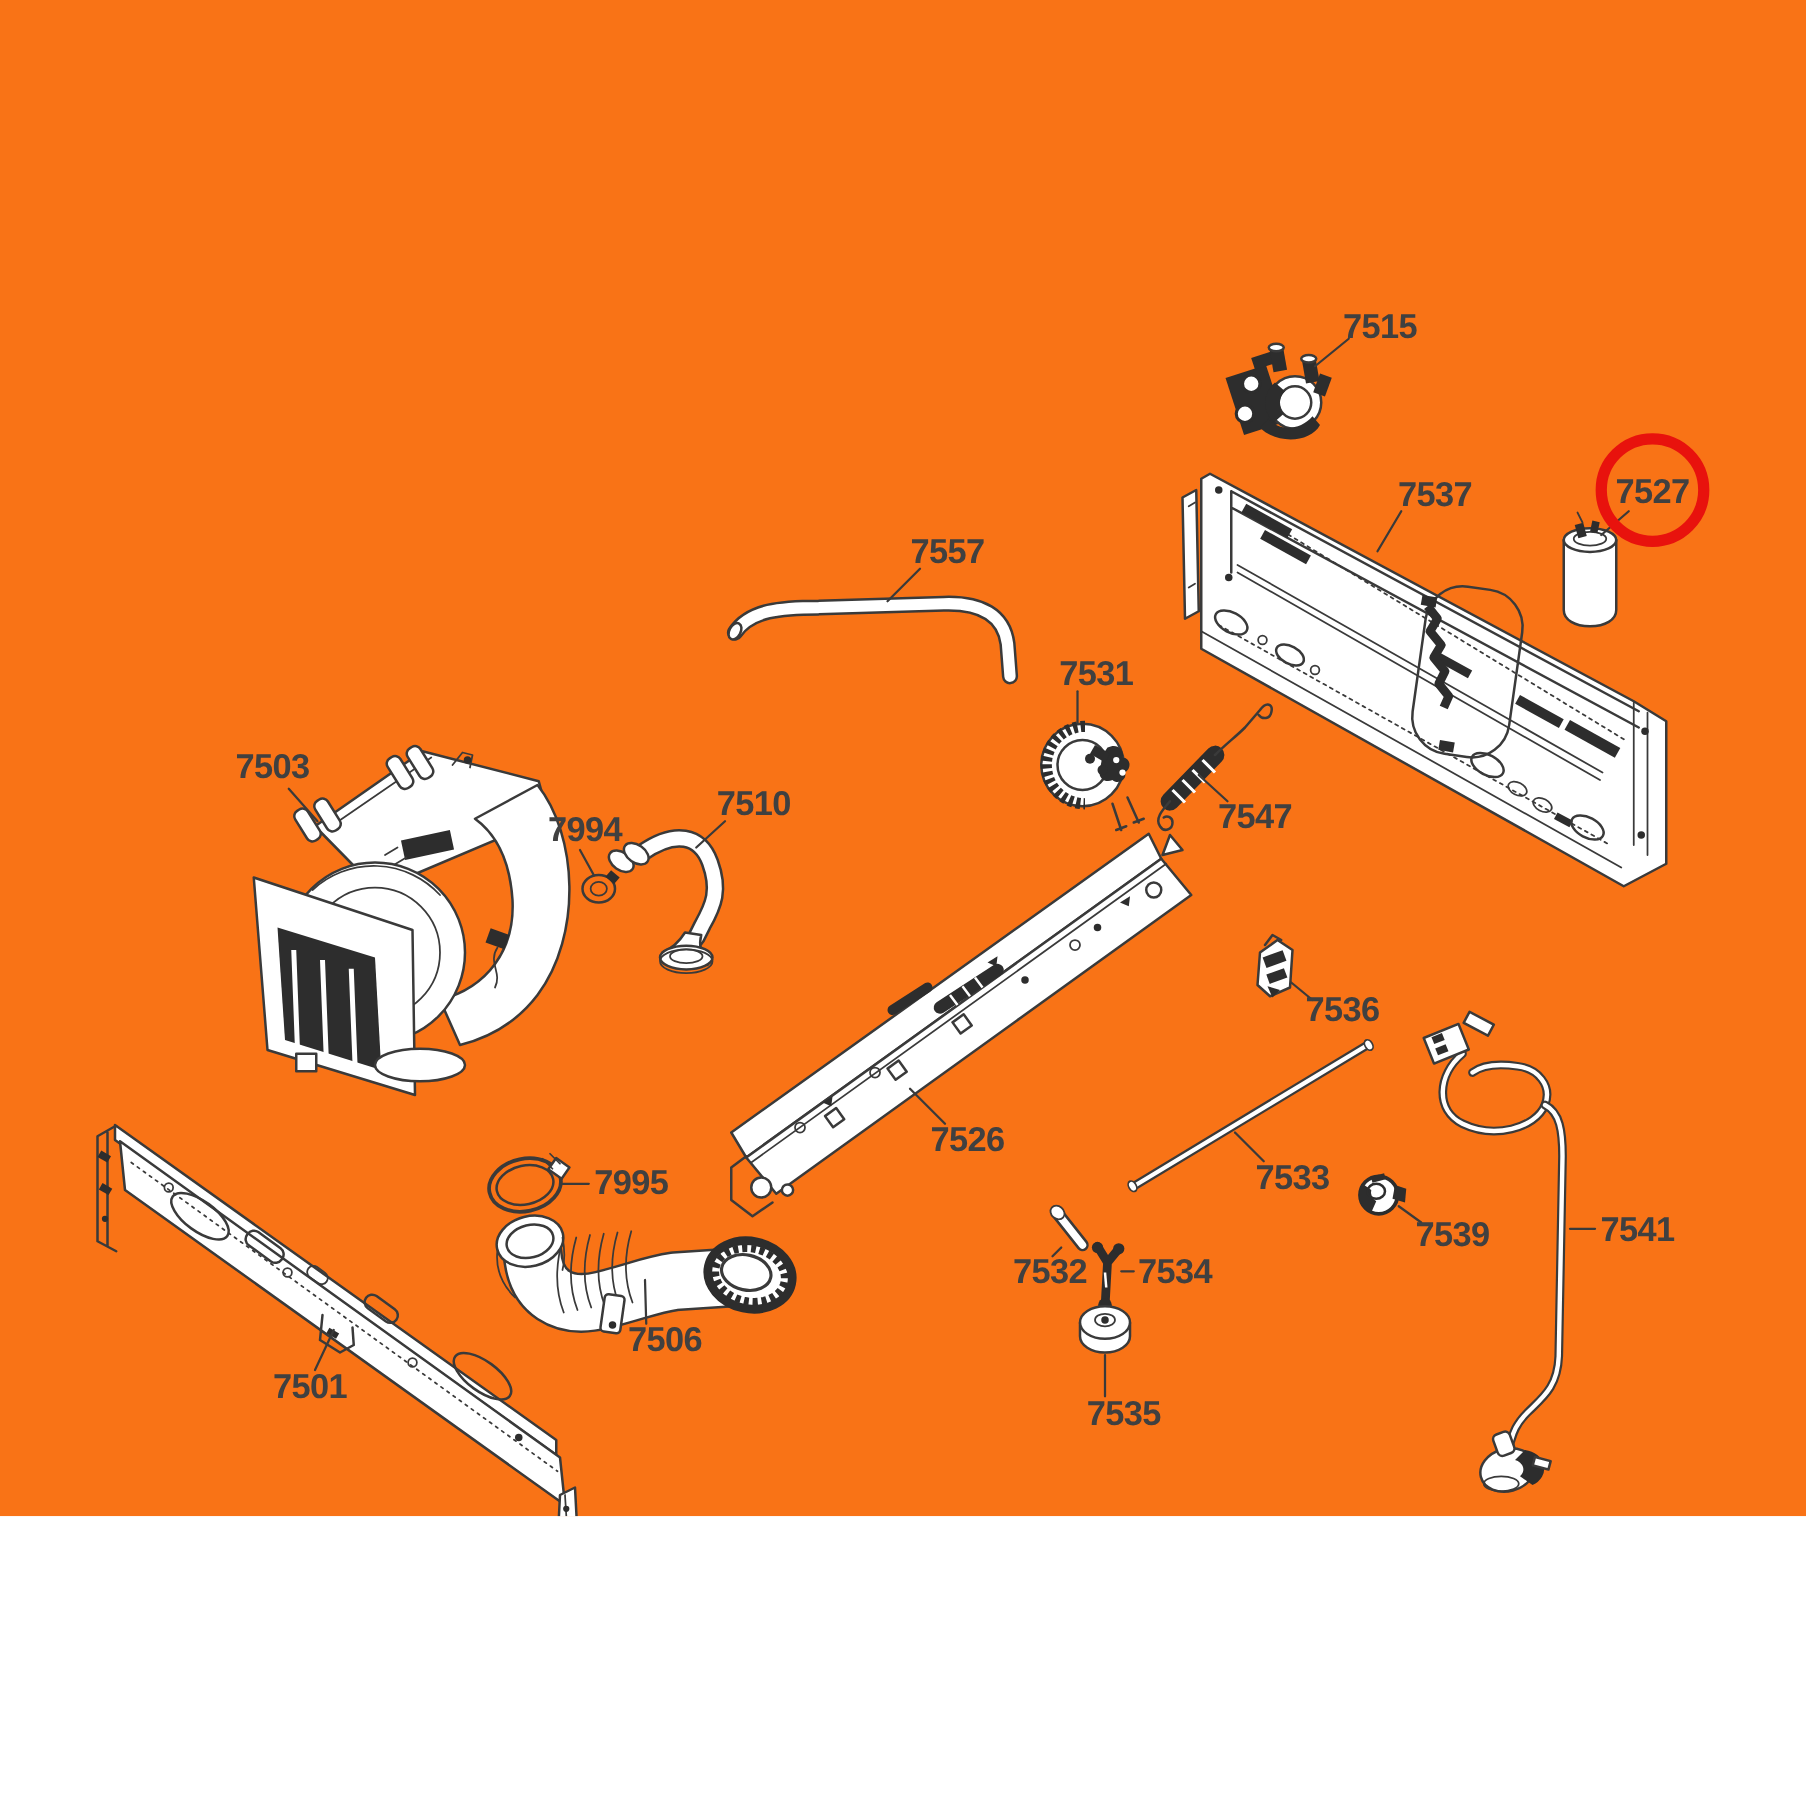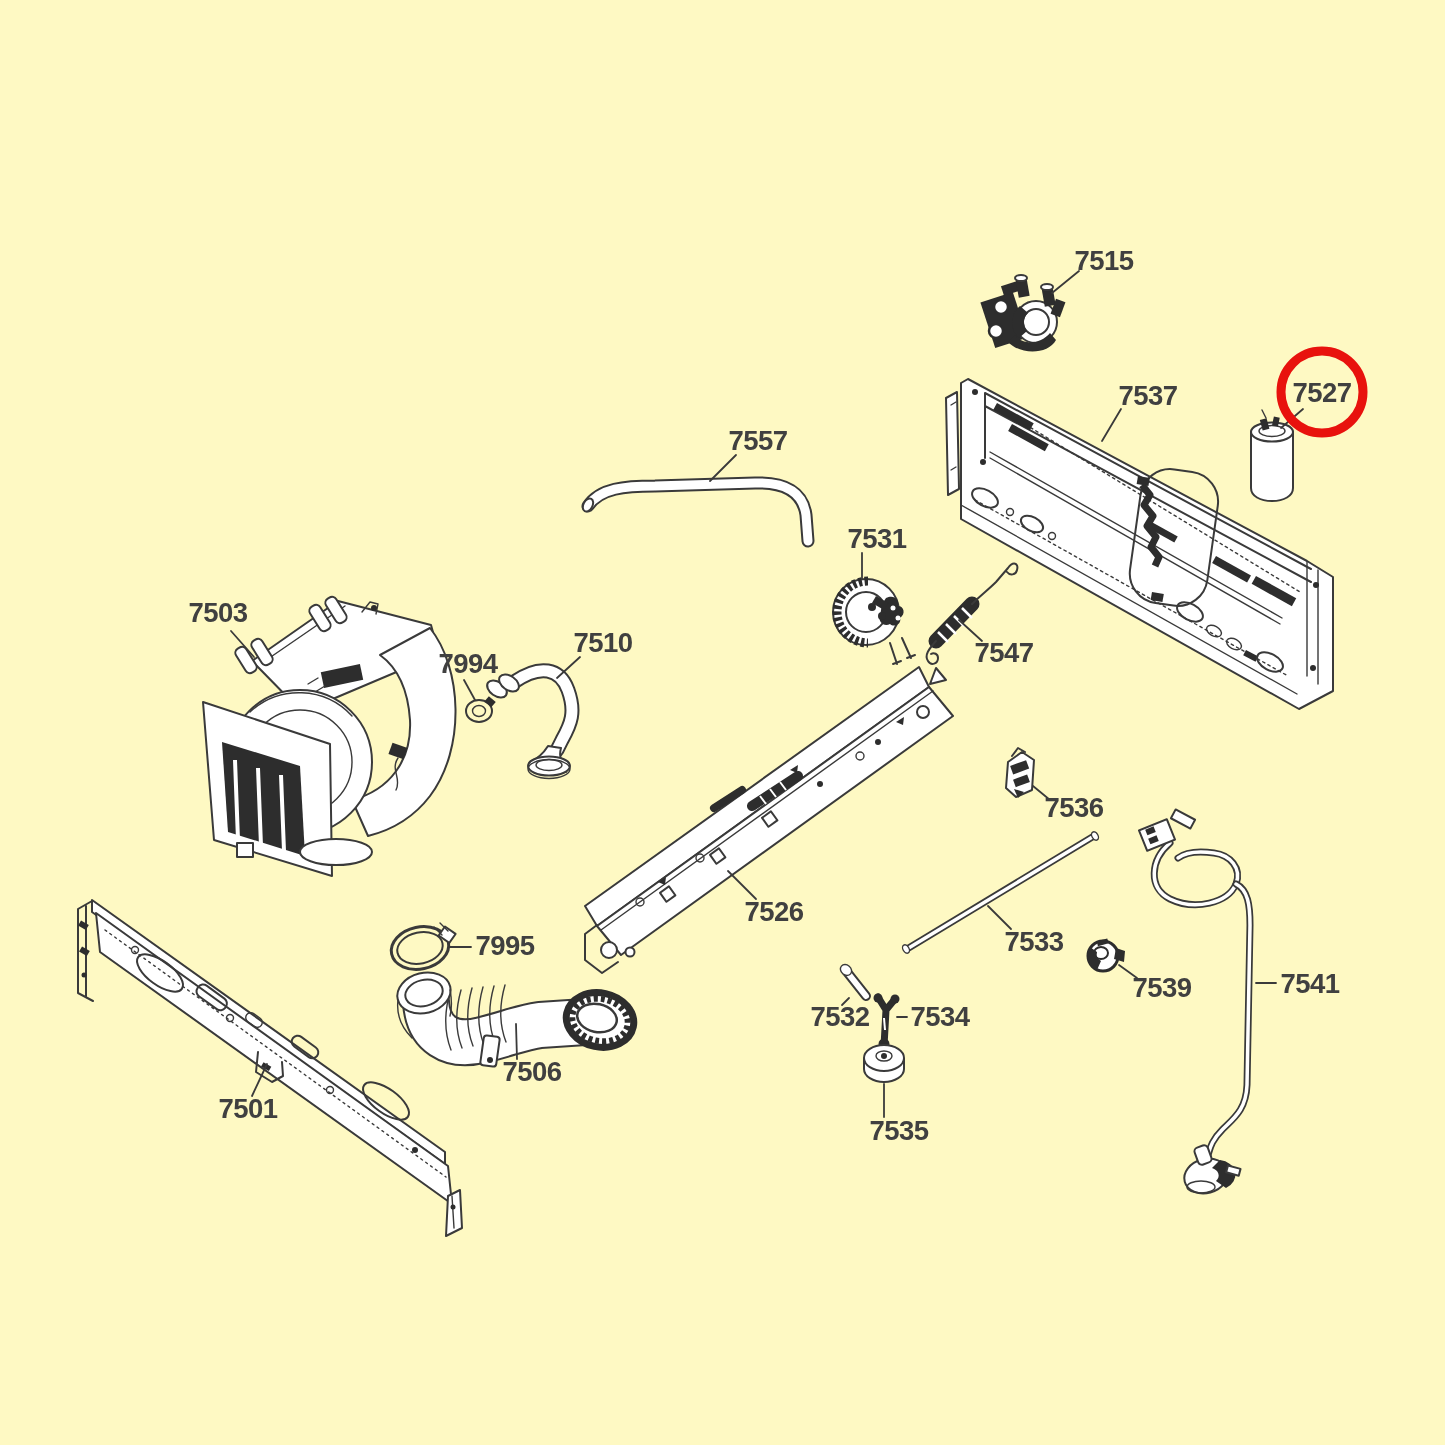--- a/index.html
+++ b/index.html
@@ -1,16 +1,16 @@
 <!DOCTYPE html>
 <html><head>
 <meta charset="utf-8">
 <style>
   html,body{margin:0;padding:0;background:#ffffff;}
-  .stage{width:1445px;height:1445px;position:relative;background:#fef9c3;overflow:hidden;}
+  .stage{width:1445px;height:1213px;position:relative;background:#f97316;overflow:hidden;}
   svg{display:block;}
   .ln{fill:none;stroke:#3a3a3a;stroke-width:2;stroke-linecap:round;stroke-linejoin:round;}
   .lnW{fill:#ffffff;stroke:#3a3a3a;stroke-width:2;stroke-linejoin:round;}
   .thin{stroke-width:1.4;}
   .dk{fill:#2d2d2d;stroke:none;}
   .tubeO{fill:none;stroke:#3a3a3a;stroke-linecap:round;stroke-linejoin:round;}
   .tubeI{fill:none;stroke:#ffffff;stroke-linecap:round;stroke-linejoin:round;}
   .leader{fill:none;stroke:#3a3a3a;stroke-width:1.8;stroke-linecap:round;}
   .lbl{font-family:"Liberation Sans",sans-serif;font-size:27.5px;font-weight:700;fill:#404040;letter-spacing:-0.5px;}
   .hl{fill:none;stroke:#e8120d;stroke-width:9;}

